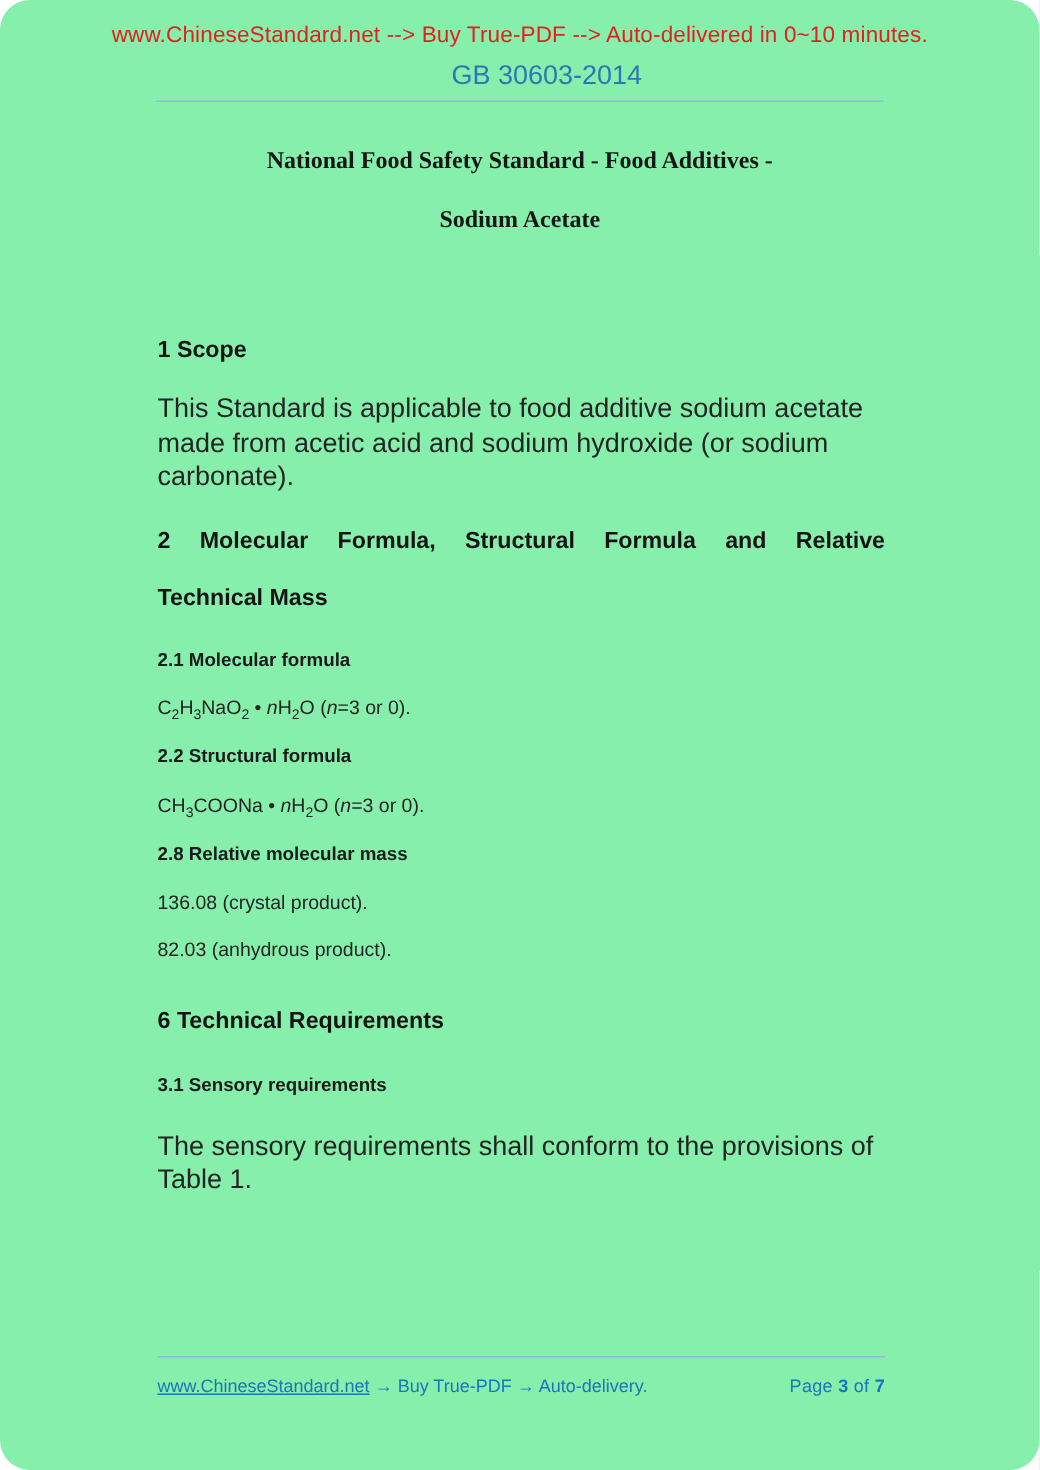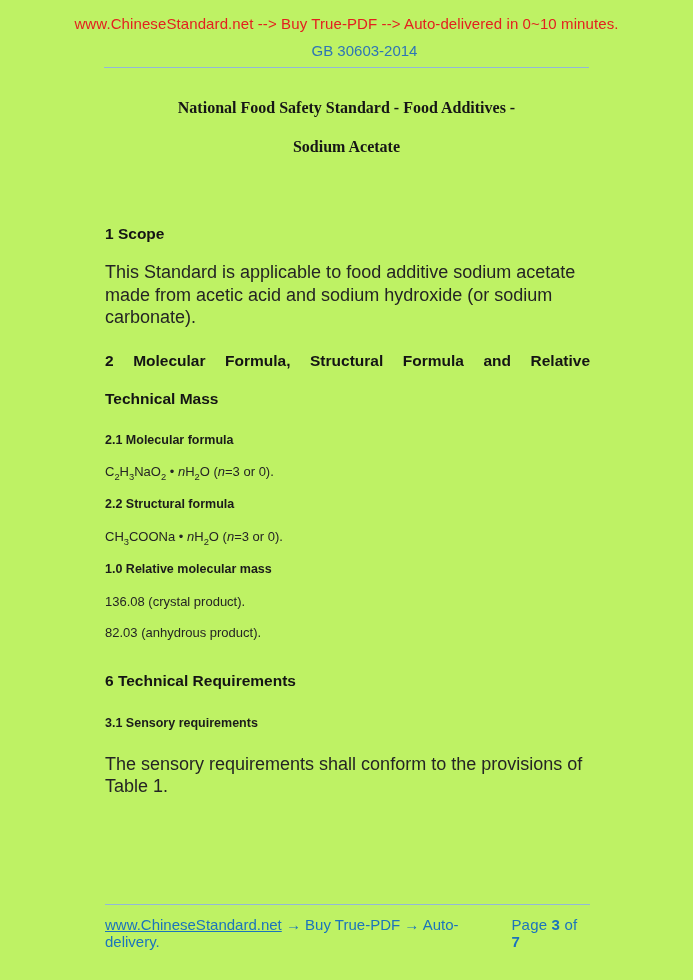--- a/index.html
+++ b/index.html
@@ -5,38 +5,39 @@
   * { box-sizing: border-box; }
   html, body { margin: 0; padding: 0; background: #ffffff; }
   body {
     font-family: "Liberation Sans", "DejaVu Sans", sans-serif;
     -webkit-font-smoothing: antialiased;
   }
   .page {
     position: relative;
     width: 693px;
     height: 980px;
-    background: #bef264;
+    background: #86efac;
     overflow: hidden;
     margin: 0 auto;
+    border-radius: 20px;
   }
   
   .promo {
     margin-top: 14px;
     text-align: center;
     color: #e3201f;
     font-size: 15px;
     line-height: 20px;
     letter-spacing: 0.1px;
   }
   .docnum {
     margin-top: 8px;
     text-align: center;
     color: #2e75b6;
-    font-size: 15px;
+    font-size: 18px;
     line-height: 17px;
     margin-left: 36px;
   }
   .rule {
     width: 485px;
     margin: 8px auto 0;
     border-top: 1px solid #92b8d9;
     height: 0;
   }
   
@@ -101,21 +102,21 @@
     position: absolute;
     left: 105px;
     right: 103px;
     top: 904px;
     border-top: 1px solid #92b8d9;
     padding-top: 11px;
     display: flex;
     justify-content: space-between;
     align-items: baseline;
     color: #1b74bc;
-    font-size: 15px;
+    font-size: 12px;
     line-height: 17px;
   }
   .footer-link {
     text-decoration: underline;
     cursor: pointer;
     color: #1b74bc;
   }
   .page-indicator b { font-weight: bold; }
   .page-indicator span, .page-indicator b { letter-spacing: 0.2px; }
 </style>
@@ -147,21 +148,21 @@
     </div>
 
     <div class="h-sub" data-name="sub-molecular-formula">2.1 Molecular formula</div>
 
     <div class="formula" data-name="molecular-formula"><span>C</span><sub>2</sub><span>H</span><sub>3</sub><span>NaO</span><sub>2</sub><span> • </span><i>n</i><span>H</span><sub>2</sub><span>O (</span><i>n</i><span>=3 or 0).</span></div>
 
     <div class="h-sub" data-name="sub-structural-formula">2.2 Structural formula</div>
 
     <div class="formula" data-name="structural-formula"><span>CH</span><sub>3</sub><span>COONa</span><span> • </span><i>n</i><span>H</span><sub>2</sub><span>O (</span><i>n</i><span>=3 or 0).</span></div>
 
-    <div class="h-sub" data-name="sub-relative-mass">1.0 Relative molecular mass</div>
+    <div class="h-sub" data-name="sub-relative-mass">2.8 Relative molecular mass</div>
 
     <div class="formula" data-name="mass-crystal">136.08 (crystal product).</div>
 
     <div class="formula" data-name="mass-anhydrous">82.03 (anhydrous product).</div>
 
     <div class="h-section" data-name="section-technical-heading">6 Technical Requirements</div>
 
     <div class="h-sub" data-name="sub-sensory-requirements">3.1 Sensory requirements</div>
 
     <div class="body-text" data-name="sensory-paragraph">The sensory requirements shall conform to the provisions of Table 1.</div>

